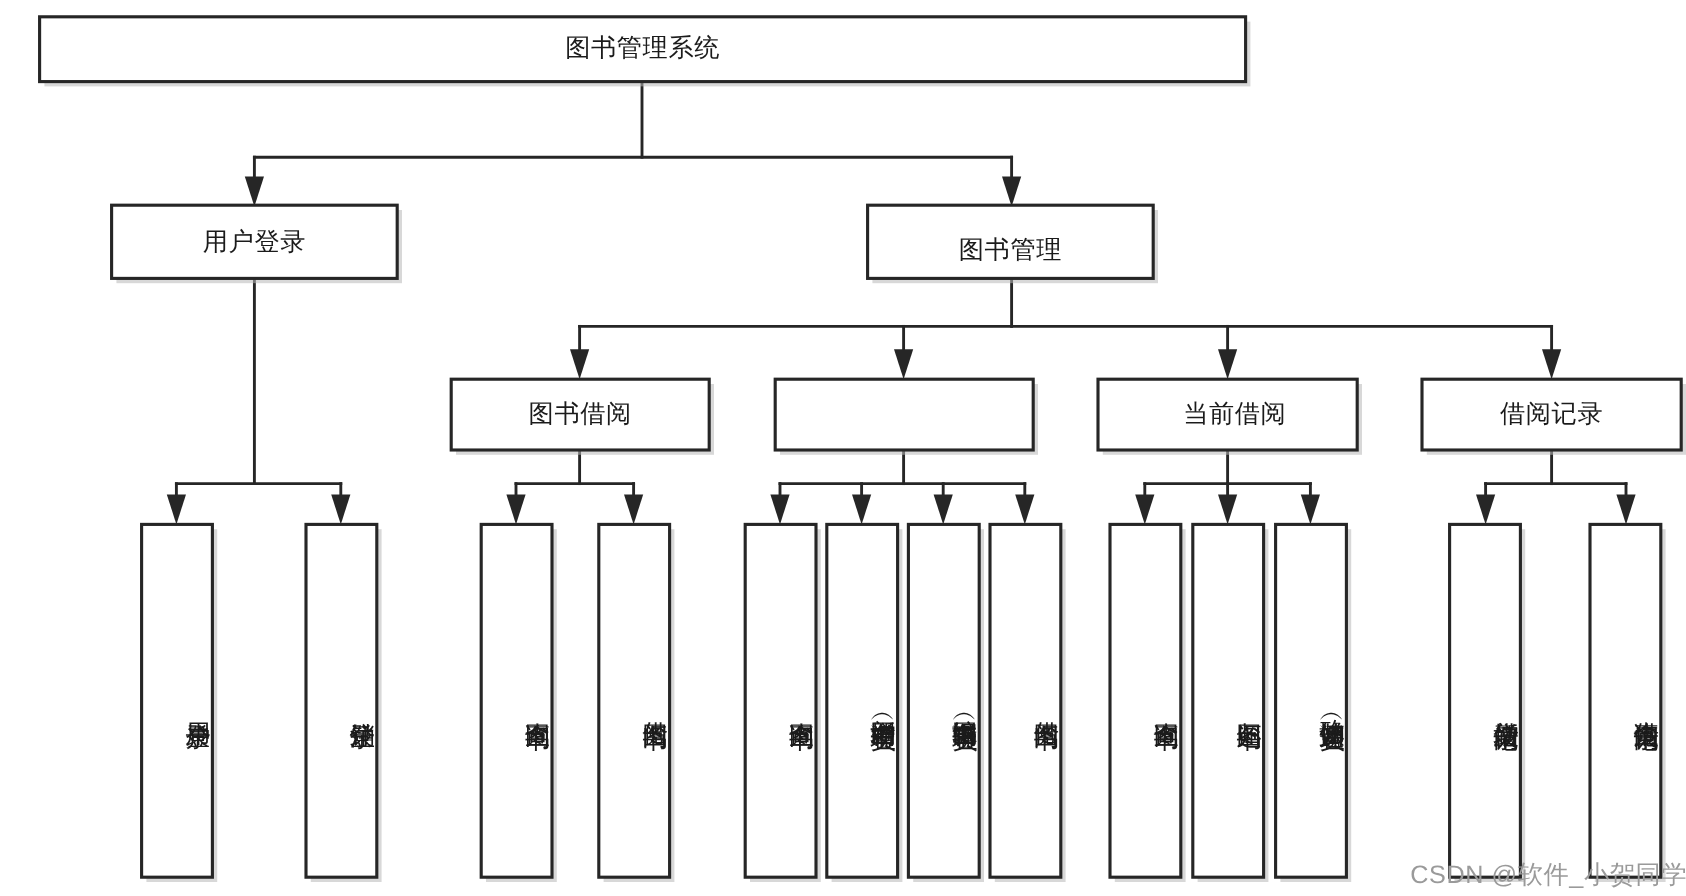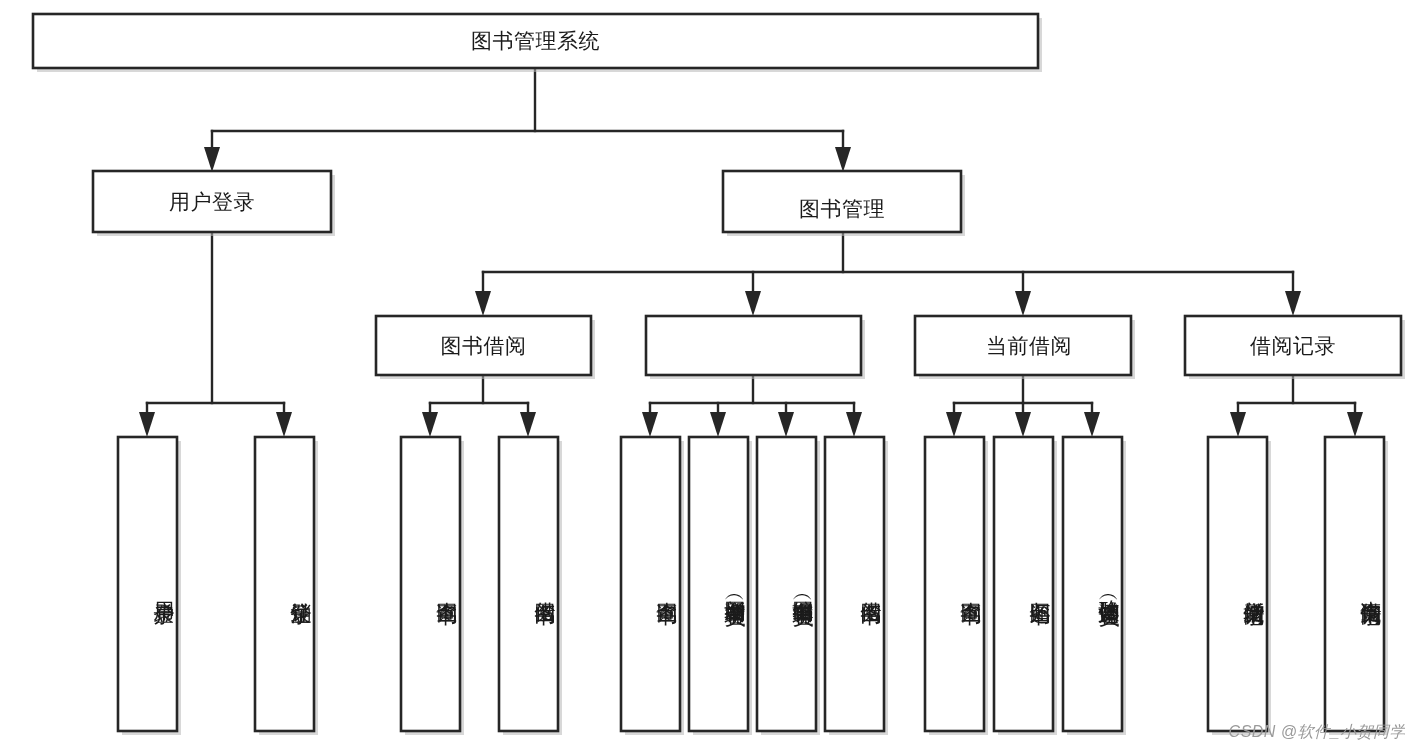--- a/index.html
+++ b/index.html
@@ -72,26 +72,25 @@
     line-height: 1.28;
     letter-spacing: 1px;
     align-items: flex-start;
     justify-content: center;
     padding-top: 6px;
   }
   #watermark {
     position: absolute;
     right: 12px;
     bottom: 4px;
-    font-size: 16px;
+    font-size: 21px;
     color: #9a9a9a;
     letter-spacing: 0.5px;
     white-space: nowrap;
     user-select: none;
-    font-style: italic;
   }
 </style>
 </head>
 <body>
 
 <div id="diagram-root">
 
   <svg id="diagram-svg" viewBox="0 0 1405 747" xmlns="http://www.w3.org/2000/svg">
 
     <g>

